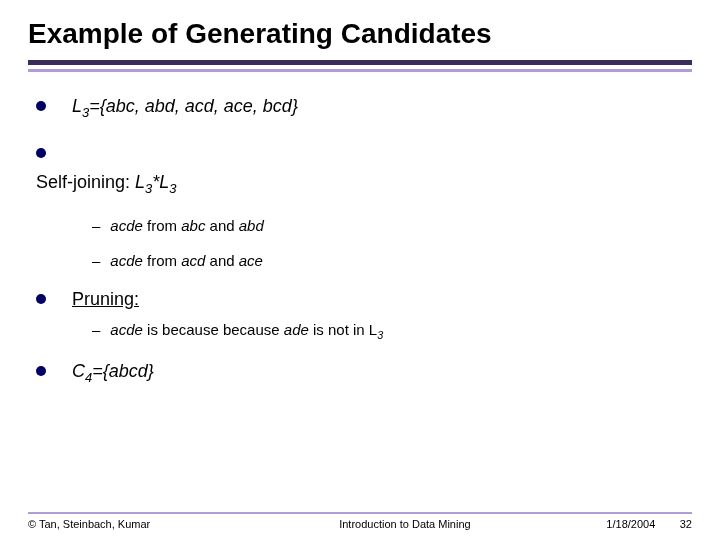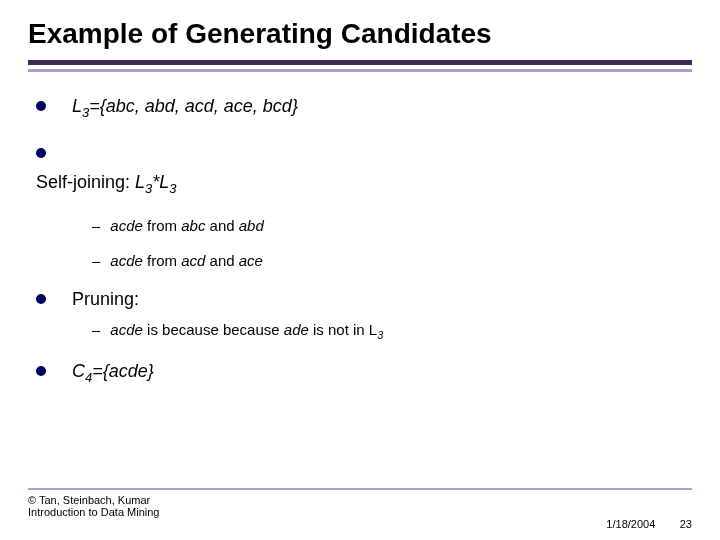--- a/index.html
+++ b/index.html
@@ -72,24 +72,23 @@
   }
   .footer-rule {
     border-top: 2px solid #b39cd6;
     margin-bottom: 4px;
   }
   .footer-line {
     display: flex;
     justify-content: space-between;
     font-size: 11px;
     color: #000;
-    flex-direction: column;
   }
   .footer-left { flex: 1; text-align: left; }
-  .footer-center { flex: 1; text-align: left; }
+  .footer-center { flex: 1; text-align: right; }
   .footer-right { flex: 1; text-align: right; }
 </style>
 </head>
 <body>
 
 <div class="slide">
   <div class="title">Example of Generating Candidates</div>
   <div class="rule rule-dark"></div>
   <div class="rule rule-light"></div>
 
@@ -116,44 +115,44 @@
       </div>
     </div>
 
     <div class="sub-row">
       <div class="sub-dash">–</div>
       <div>
         <span class="ital">acde</span><span>  from </span><span class="ital">acd</span><span> and </span><span class="ital">ace</span>
       </div>
     </div>
 
-    <div class="bullet-row" style="margin-bottom:10px;">
+    <div class="bullet-row" style="margin-bottom:10px;text-decoration:underline;">
       <div class="bullet-dot"></div>
       <div class="bullet-text">Pruning:</div>
     </div>
 
     <div class="sub-row">
       <div class="sub-dash">–</div>
       <div>
         <span class="ital">acde</span><span> is because because </span><span class="ital">ade</span><span> is not in L</span><span class="subscript">3</span>
       </div>
     </div>
 
     <div class="bullet-row">
       <div class="bullet-dot"></div>
       <div class="bullet-text">
-        <span class="ital">C</span><span class="subscript">4</span><span class="ital">={acde}</span>
+        <span class="ital">C</span><span class="subscript">4</span><span class="ital">={abcd}</span>
       </div>
     </div>
 
   </div>
 
   <div class="footer">
     <div class="footer-rule"></div>
     <div class="footer-line">
       <div class="footer-left">© Tan, Steinbach, Kumar</div>
       <div class="footer-center">Introduction to Data Mining</div>
       <div class="footer-right">
-        <span>1/18/2004</span>&nbsp;&nbsp;&nbsp;&nbsp;&nbsp;&nbsp;&nbsp;&nbsp;<span>23</span>
+        <span>1/18/2004</span>&nbsp;&nbsp;&nbsp;&nbsp;&nbsp;&nbsp;&nbsp;&nbsp;<span>32</span>
       </div>
     </div>
   </div>
 </div>
 
 </body></html>

